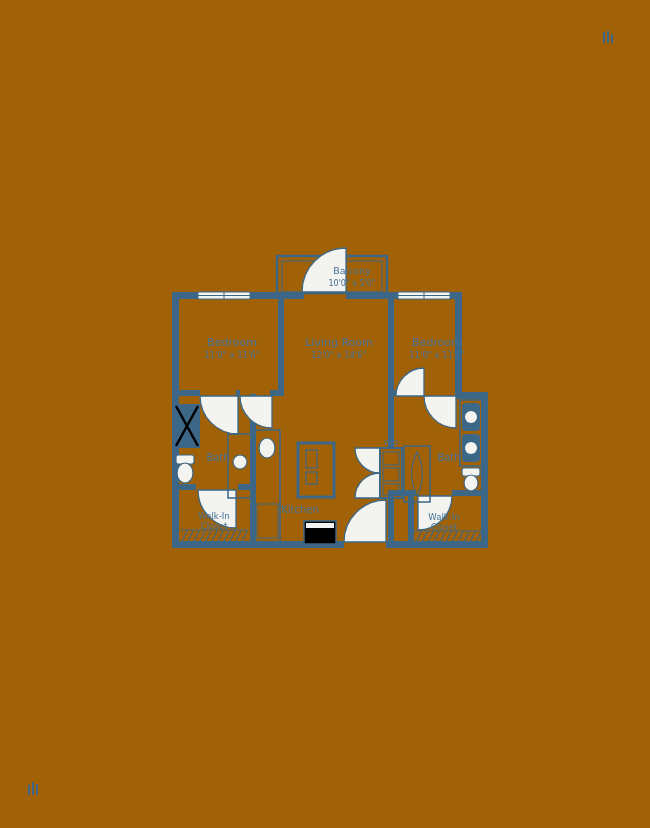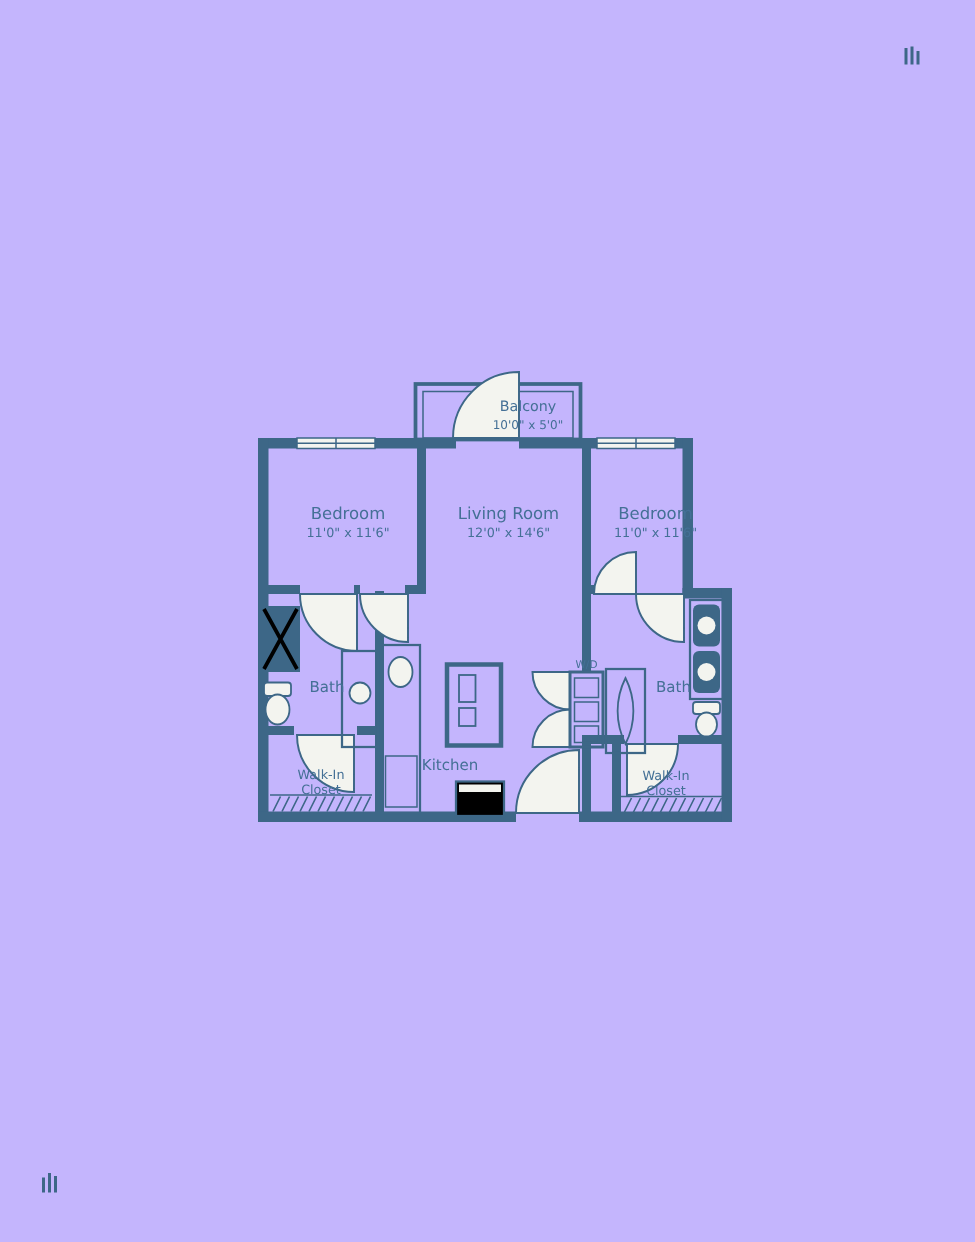--- a/index.html
+++ b/index.html
@@ -1,16 +1,16 @@
 <!DOCTYPE html>
 <html><head>
 <meta charset="utf-8">
 <style>
   html,body{margin:0;padding:0;background:#000;}
-  .stage{position:relative;width:650px;height:828px;background:#c4b5fd;overflow:hidden;
+  .stage{position:relative;width:650px;height:828px;background:#a16207;overflow:hidden;
          font-family:"DejaVu Sans", sans-serif;}
   svg text{font-family:"DejaVu Sans", sans-serif;fill:#447096;}
   .room-name{font-size:11px;}
   .room-dims{font-size:8.5px;}
   .small-label{font-size:10px;}
   .tiny-label{font-size:7px;}
   .closet-label{font-size:8.5px;}
   .balcony-name{font-size:9.5px;}
   .balcony-dims{font-size:8px;}
   .mark{position:absolute;display:flex;gap:2px;align-items:flex-end;}

